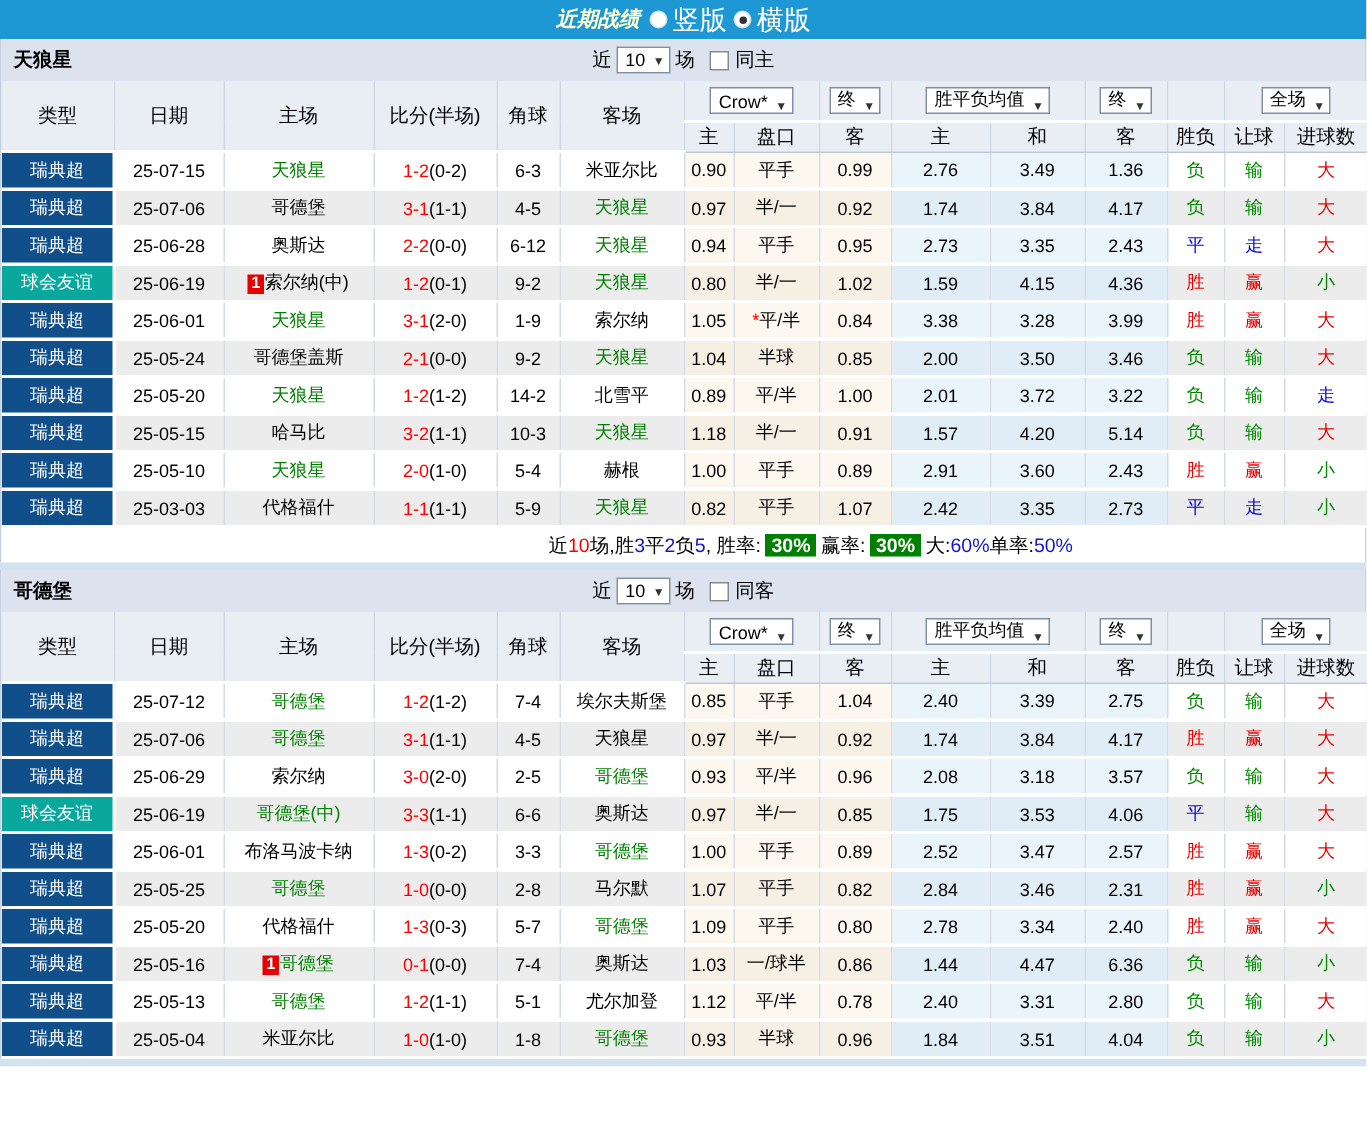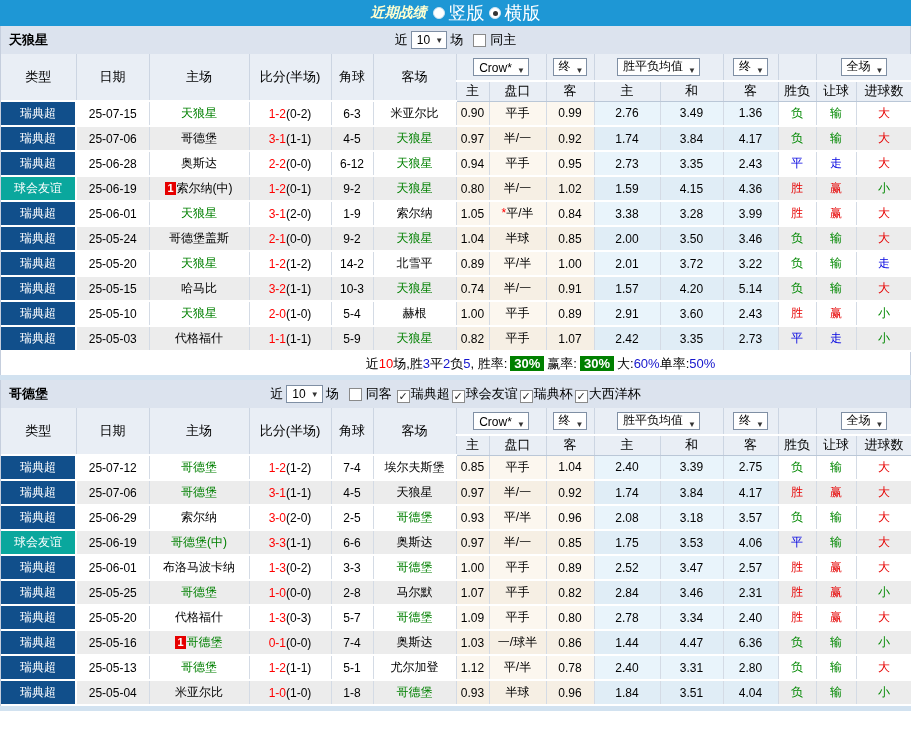--- a/index.html
+++ b/index.html
@@ -298,21 +298,21 @@
     <td class="cell-n res-blue">走</td>
   </tr>
 
   <tr>
     <td class="c-type">瑞典超</td>
     <td class="cell-n">25-05-15</td>
     <td class="cell-n"><span>哈马比</span></td>
     <td class="cell-n"><span class="ft">3-2</span><span class="ht">(1-1)</span></td>
     <td class="cell-n">10-3</td>
     <td class="cell-n"><span class="team-green">天狼星</span></td>
-    <td class="cell-o">0.74</td>
+    <td class="cell-o">1.18</td>
     <td class="cell-o"><span class="star"></span><span>半/一</span></td>
     <td class="cell-o">0.91</td>
     <td class="cell-a">1.57</td>
     <td class="cell-a">4.20</td>
     <td class="cell-a">5.14</td>
     <td class="cell-n res-green">负</td>
     <td class="cell-n res-green">输</td>
     <td class="cell-n res-red">大</td>
   </tr>
 
@@ -329,21 +329,21 @@
     <td class="cell-a">2.91</td>
     <td class="cell-a">3.60</td>
     <td class="cell-a">2.43</td>
     <td class="cell-n res-red">胜</td>
     <td class="cell-n res-red">赢</td>
     <td class="cell-n res-green">小</td>
   </tr>
 
   <tr>
     <td class="c-type">瑞典超</td>
-    <td class="cell-n">25-05-03</td>
+    <td class="cell-n">25-03-03</td>
     <td class="cell-n"><span>代格福什</span></td>
     <td class="cell-n"><span class="ft">1-1</span><span class="ht">(1-1)</span></td>
     <td class="cell-n">5-9</td>
     <td class="cell-n"><span class="team-green">天狼星</span></td>
     <td class="cell-o">0.82</td>
     <td class="cell-o"><span class="star"></span><span>平手</span></td>
     <td class="cell-o">1.07</td>
     <td class="cell-a">2.42</td>
     <td class="cell-a">3.35</td>
     <td class="cell-a">2.73</td>
@@ -379,21 +379,20 @@
       <span class="team-name">哥德堡</span>
       <span class="filters">
         <span>近</span>
         <span class="selbox">
               <span>10</span>
               <span class="arr">▼</span>
             </span>
         <span>场</span>
         <span class="cb"></span>
         <span>同客</span>
-        <span class="league-filters"><span class="cb checked"></span><span>瑞典超</span><span class="cb checked"></span><span>球会友谊</span><span class="cb checked"></span><span>瑞典杯</span><span class="cb checked"></span><span>大西洋杯</span></span>
       </span>
     </div>
     <table>
       <colgroup>
         <col style="width:75px">
             <col style="width:73px">
             <col style="width:100px">
         <col style="width:82px">
             <col style="width:42px">
             <col style="width:83px">

